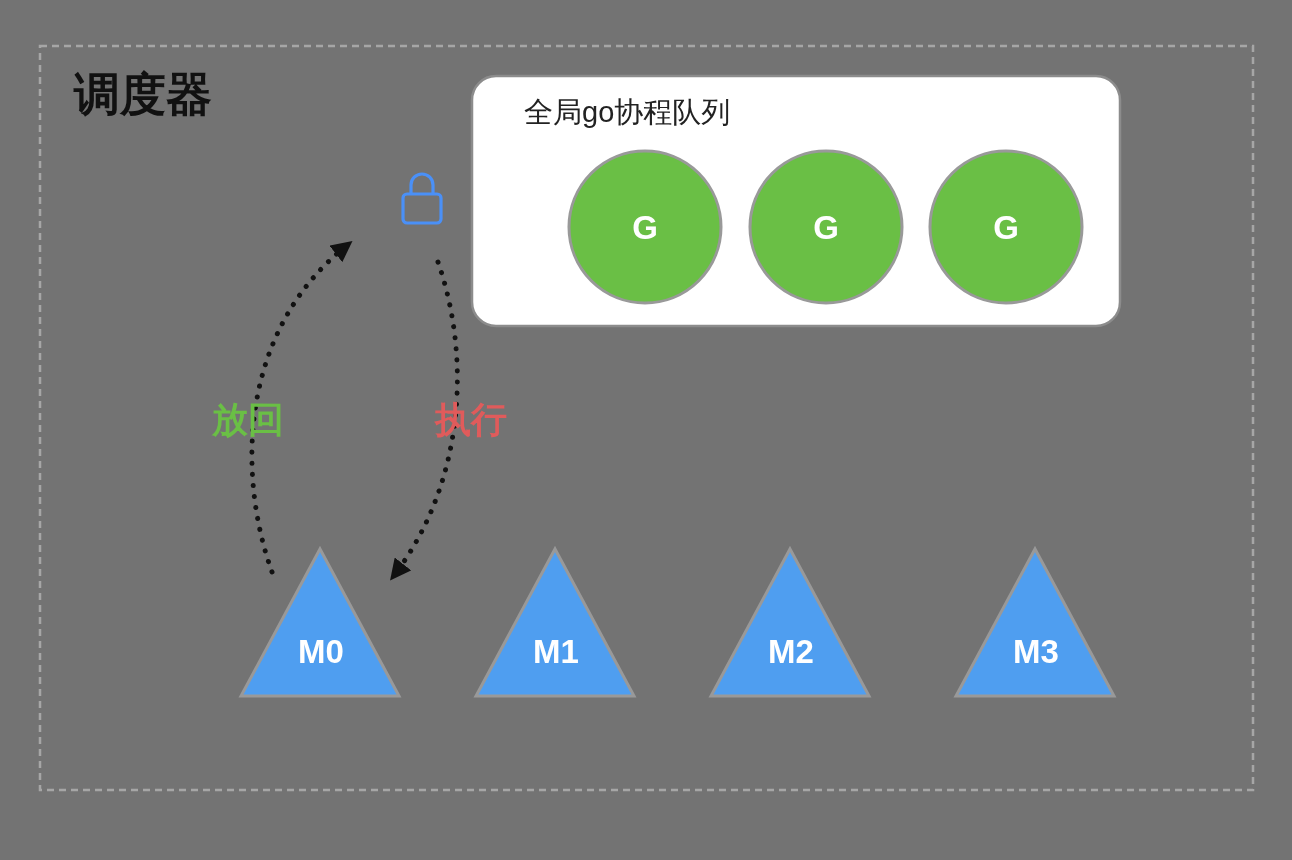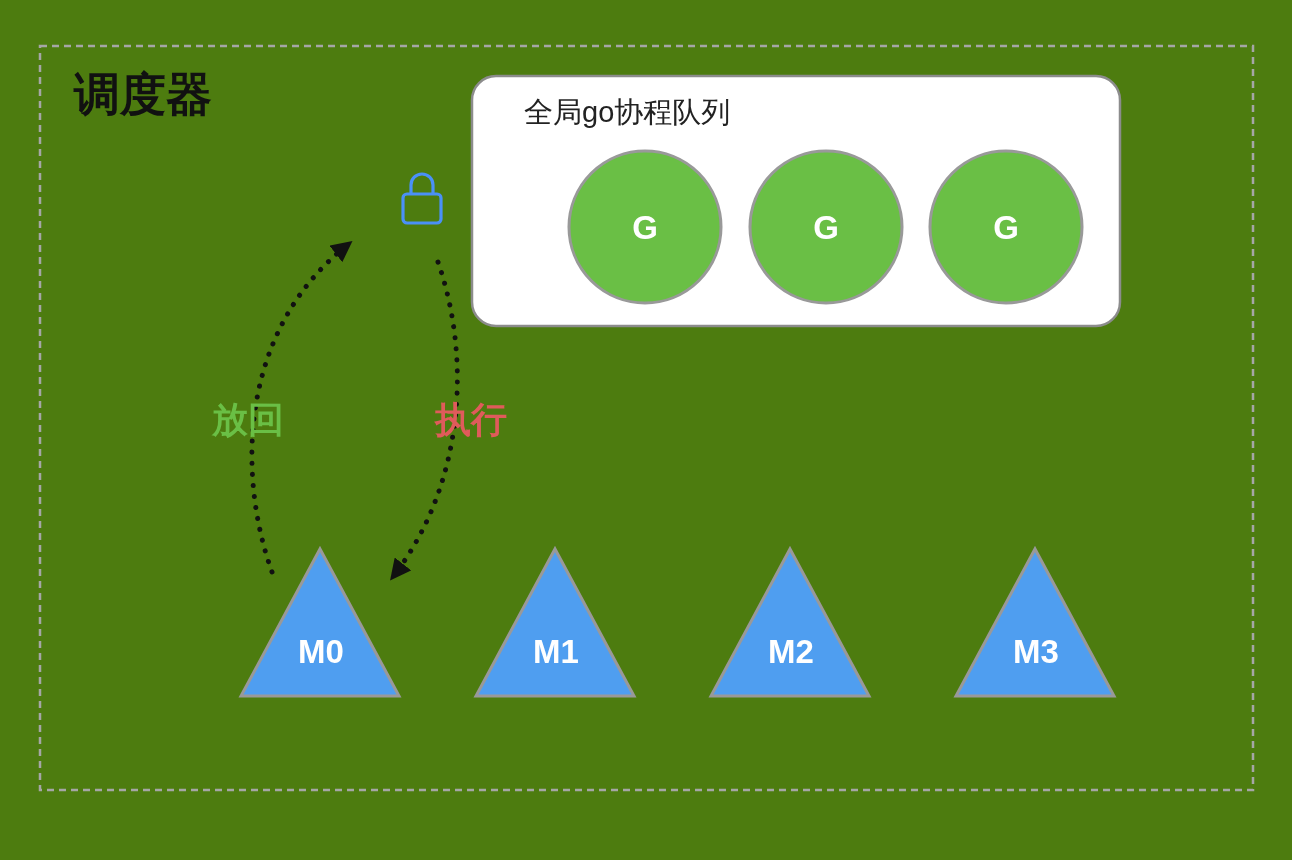--- a/index.html
+++ b/index.html
@@ -4,21 +4,21 @@
   <style>
     html, body {
       margin: 0;
       padding: 0;
       background: #ffffff;
     }
     .stage {
       position: relative;
       width: 1292px;
       height: 860px;
-      background: #4d7c0f;
+      background: #737373;
       overflow: hidden;
       font-family: "Liberation Sans", sans-serif;
     }
     svg text {
       font-family: "Liberation Sans", "DejaVu Sans", sans-serif;
     }
     .title-text {
       font-size: 46px;
       font-weight: 700;
       fill: #111111;

